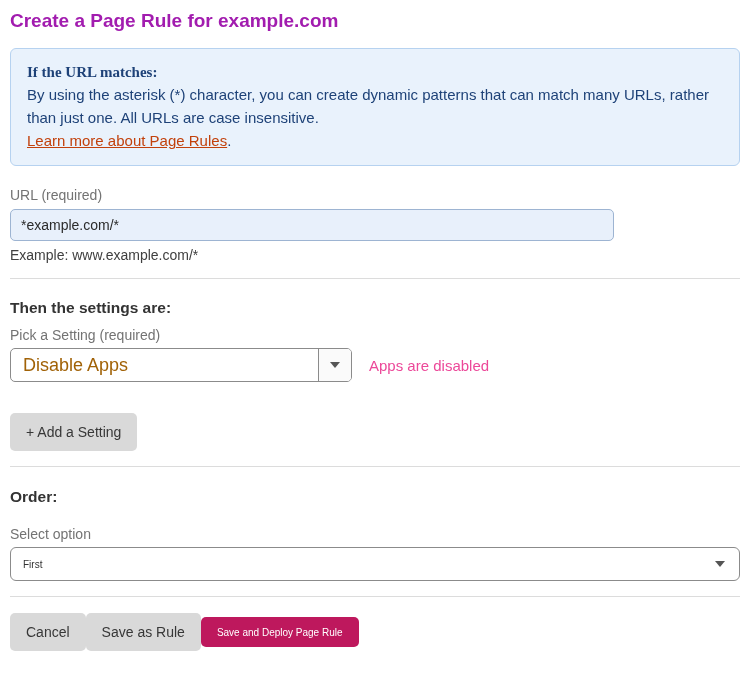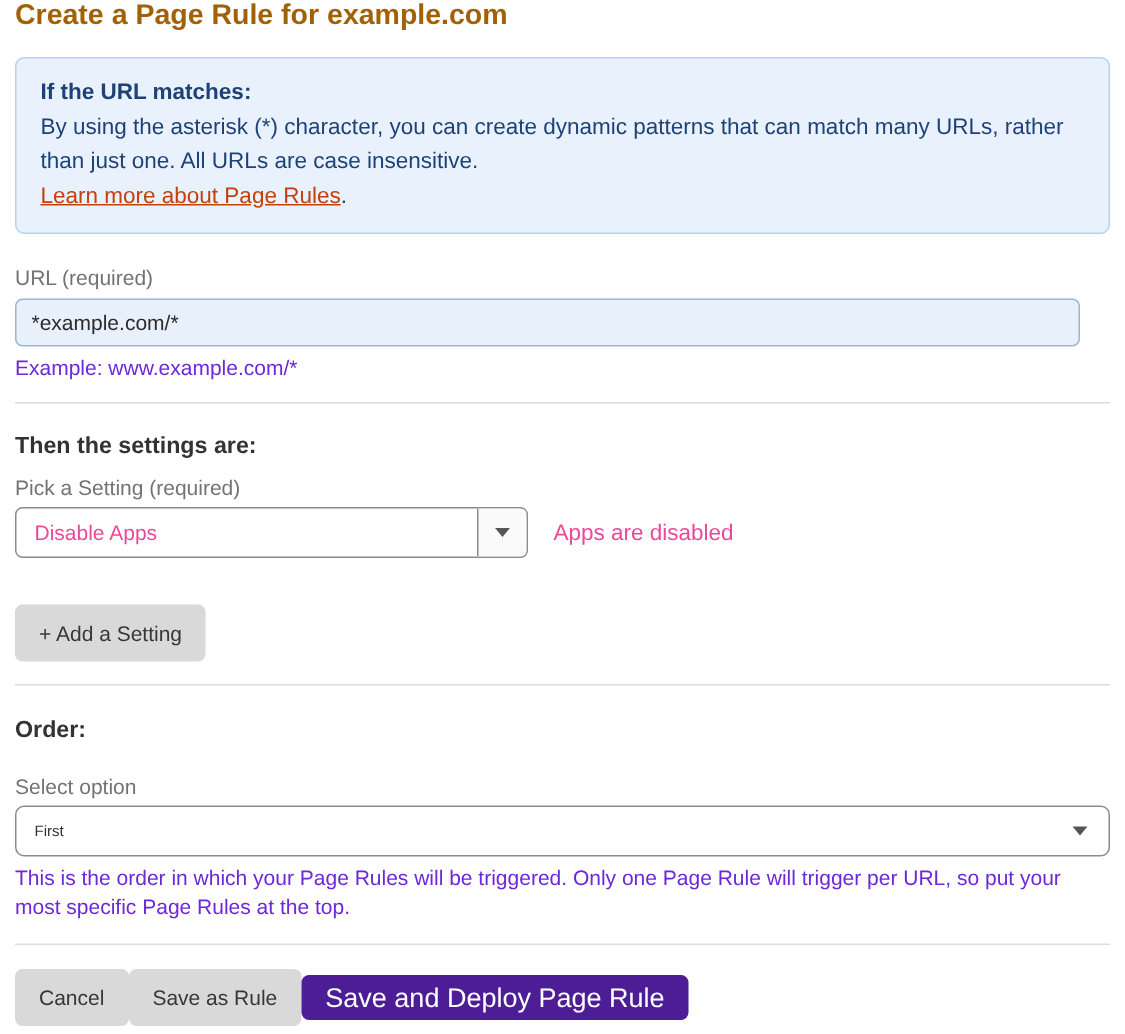--- a/index.html
+++ b/index.html
@@ -6,67 +6,68 @@
   html, body { background: #ffffff; }
   body {
     width: 750px; height: 689px;
     font-family: "Liberation Sans", sans-serif;
     color: #363636;
     overflow: hidden;
   }
   .page { padding: 0 10px; }
 
   .page-title {
+    margin-top: 10px;
     font-size: 19px;
     line-height: 22px;
     font-weight: bold;
-    color: #a16207;
+    color: #a21caf;
   }
 
   .info-box {
     margin-top: 16px;
     background: #e9f2fc;
     border: 1px solid #b6d2f0;
     border-radius: 6px;
     padding: 12px 16px 13px 16px;
     color: #1e4278;
     font-size: 15px;
   }
-  .info-heading { font-weight: bold; line-height: 22px; }
+  .info-heading { font-weight: bold; line-height: 22px; font-family: Liberation Serif, serif; }
   .info-body { line-height: 23px; }
   .info-link-line { line-height: 23px; }
   .info-link { color: #c2410c; text-decoration: underline; cursor: pointer; }
 
   .field-label {
     display: block;
     font-size: 14px;
     line-height: 17px;
     color: #737373;
   }
   .url-label { margin-top: 21px; }
 
   .url-input {
     display: block;
-    width: 710px;
+    width: 604px;
     height: 32px;
     margin-top: 5px;
     background: #e8f0fb;
     border: 1px solid #9db4d2;
     border-radius: 5px;
     padding: 12px 10px;
     font-family: "Liberation Sans", sans-serif;
     font-size: 14px;
     color: #2b2b2b;
   }
 
   .field-hint {
     margin-top: 5px;
     font-size: 14px;
     line-height: 19px;
-    color: #6d28d9;
+    color: #404040;
   }
 
   .divider {
     border: none;
     border-top: 1px solid #dcdcdc;
     height: 0;
   }
   .divider-1 { margin-top: 13px; }
   .divider-2 { margin-top: 15px; }
   .divider-3 { margin-top: 15px; }
@@ -94,22 +95,22 @@
     display: flex;
     align-items: stretch;
     cursor: pointer;
     overflow: hidden;
   }
   .dropdown-value {
     flex: 1;
     display: flex;
     align-items: center;
     padding-left: 12px;
-    font-size: 14px;
-    color: #ec4899;
+    font-size: 18px;
+    color: #a16207;
   }
   .dropdown-arrow-box {
     width: 33px;
     border-left: 1px solid #8b8b8b;
     background: #fafafa;
     display: flex;
     align-items: center;
     justify-content: center;
   }
   .arrow-down {
@@ -161,27 +162,27 @@
     margin-top: 5px;
   }
 
   .footer {
     margin-top: 16px;
     display: flex;
     align-items: center;
     gap: 0;
   }
   .blue-btn {
-    background: #4c1d95;
+    background: #be185d;
     border: none;
     border-radius: 5px;
     height: 30px;
     padding: 0 16px;
     font-family: "Liberation Sans", sans-serif;
-    font-size: 18px;
+    font-size: 10px;
     color: #ffffff;
     cursor: pointer;
   }
 </style>
 </head>
 <body>
 
 <div class="page">
 
   <h1 class="page-title">Create a Page Rule for example.com</h1>
@@ -218,21 +219,20 @@
 
   <h2 class="section-heading order-heading">Order:</h2>
 
   <label class="field-label select-label">Select option</label>
 
   <div class="order-select">
     <span>First</span>
     <span class="arrow-down"></span>
   </div>
 
-  <div class="field-hint order-desc">This is the order in which your Page Rules will be triggered. Only one Page Rule will trigger per URL, so put your most specific Page Rules at the top.</div>
 
   <hr class="divider divider-3">
 
   <div class="footer">
     <button class="gray-btn">Cancel</button>
     <button class="gray-btn">Save as Rule</button>
     <button class="blue-btn">Save and Deploy Page Rule</button>
   </div>
 
 </div>

